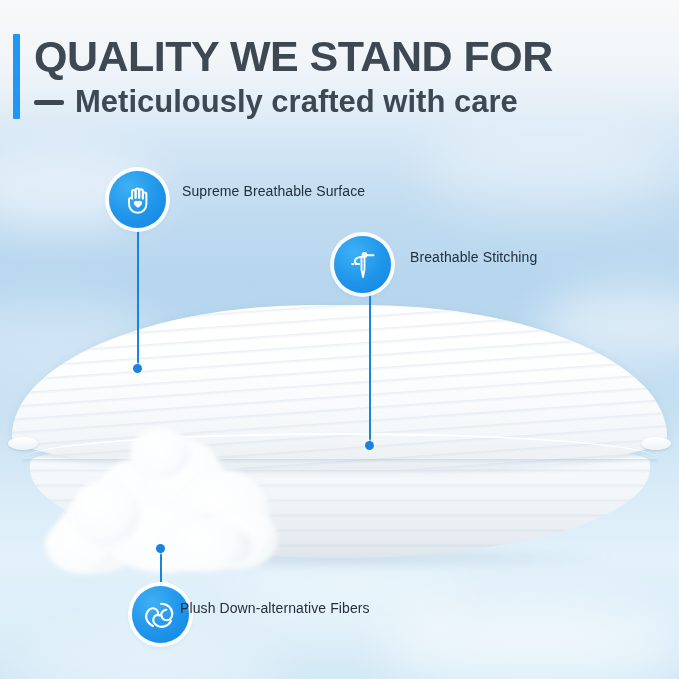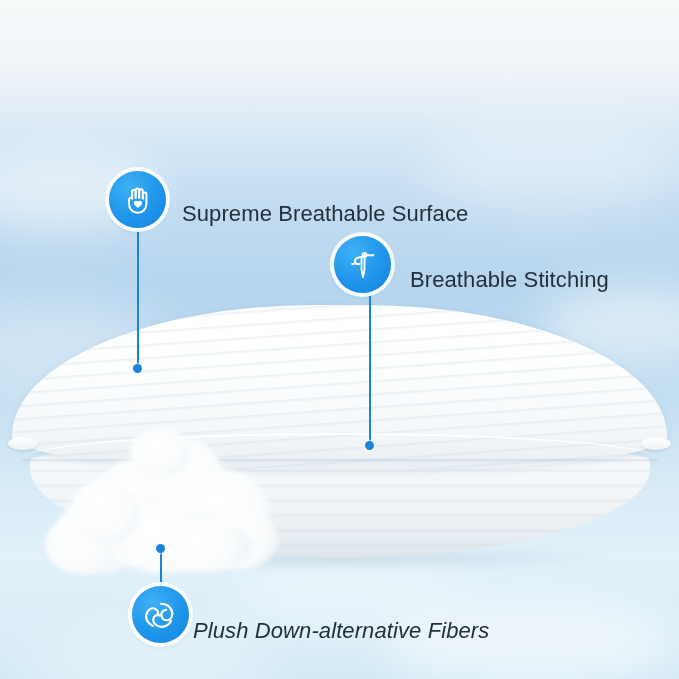--- a/index.html
+++ b/index.html
@@ -146,25 +146,24 @@
     position:absolute;
     width:57px; height:57px;
     border-radius:50%;
     background:radial-gradient(circle at 35% 28%, #3eb0f5 0%, #1f95ea 55%, #1583e0 100%);
     box-shadow:0 0 0 4px rgba(255,255,255,0.92), 0 2px 6px rgba(40,110,170,0.28);
     display:flex; align-items:center; justify-content:center;
   }
   .icon-badge svg { width:36px; height:36px; display:block; }
   .feature-label {
     position:absolute;
-    font-size:22px;
+    font-size:14px;
     color:#23303c;
     white-space:nowrap;
     letter-spacing:0.1px;
-    margin-top:18px;
   }
   .lead-line {
     position:absolute;
     width:2px;
     background:#1a83dd;
   }
   .lead-dot {
     position:absolute;
     width:9px; height:9px; border-radius:50%;
     background:#1a83dd;
@@ -177,20 +176,28 @@
 <div id="stage">
 
   <div class="cloud-blob soft" style="left:-40px; top:150px; width:200px; height:80px;"></div>
   <div class="cloud-blob faint" style="left:420px; top:120px; width:260px; height:95px;"></div>
   <div class="cloud-blob soft" style="left:540px; top:285px; width:190px; height:80px;"></div>
   <div class="cloud-blob faint" style="left:-60px; top:300px; width:220px; height:90px;"></div>
   <div class="cloud-blob soft" style="left:380px; top:600px; width:300px; height:90px;"></div>
   <div class="cloud-blob faint" style="left:20px; top:630px; width:260px; height:80px;"></div>
   <div class="cloud-blob faint" style="left:230px; top:560px; width:240px; height:70px;"></div>
 
+  <div id="header">
+    <div id="accent-bar"></div>
+    <div id="headline">QUALITY WE STAND FOR</div>
+    <div id="subline-wrap">
+      <span id="sub-dash"></span>
+      <span id="subline">Meticulously crafted with care</span>
+    </div>
+  </div>
 
   <div id="pillow-wrap">
     <div class="pillow-shadow"></div>
     <div class="pillow-bottom"></div>
     <div class="stripes-low"></div>
     <div class="pillow-top"></div>
     <div class="stripes"></div>
     <div class="pillow-seam"></div>
     <div class="pillow-tab left"></div>
     <div class="pillow-tab right"></div>
@@ -247,15 +254,15 @@
   <div class="icon-badge" style="left:132px; top:586px;">
     <svg viewBox="0 0 48 48">
       <g fill="none" stroke="#ffffff" stroke-width="2.9" stroke-linecap="round">
         <path d="M24 9 C33 9 39 15 39 22.5 C39 28 35 31 31 31 C27.6 31 25 28.6 25 25.4"></path>
         <path d="M37.4 32 C33 39.7 24.8 41.6 18.3 37.9 C13.6 35.2 12.6 30.4 14.6 27 C16.3 24 19.7 23.1 22.5 24.7"></path>
         <path d="M13.2 38.6 C4.5 34.3 2.2 26.2 6 19.7 C8.8 15 13.6 14.2 17 16.2 C19.9 17.9 20.9 21.3 19.3 24"></path>
         <path d="M24 24.5 C24.5 20.5 27 17.6 31 17"></path>
       </g>
     </svg>
   </div>
-  <div class="feature-label" style="left:193px; top:600px;font-style:italic;">Plush Down-alternative Fibers</div>
+  <div class="feature-label" style="left:180px; top:600px;">Plush Down-alternative Fibers</div>
 
 </div>
 
 </body></html>

